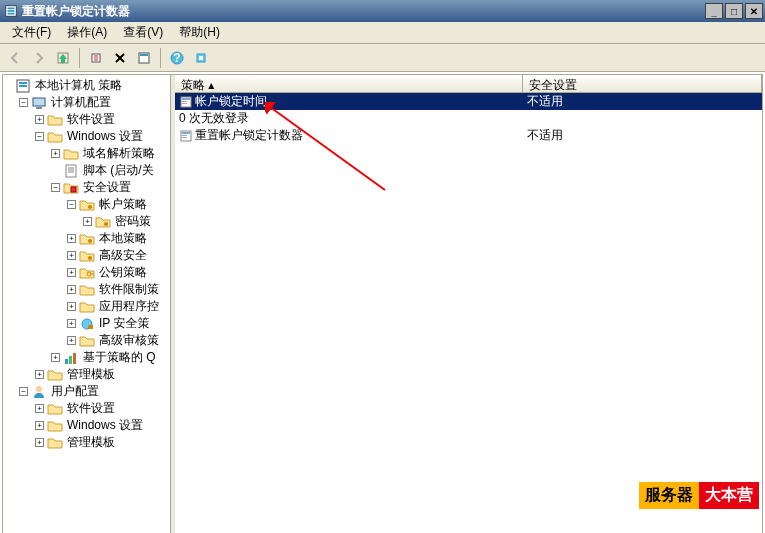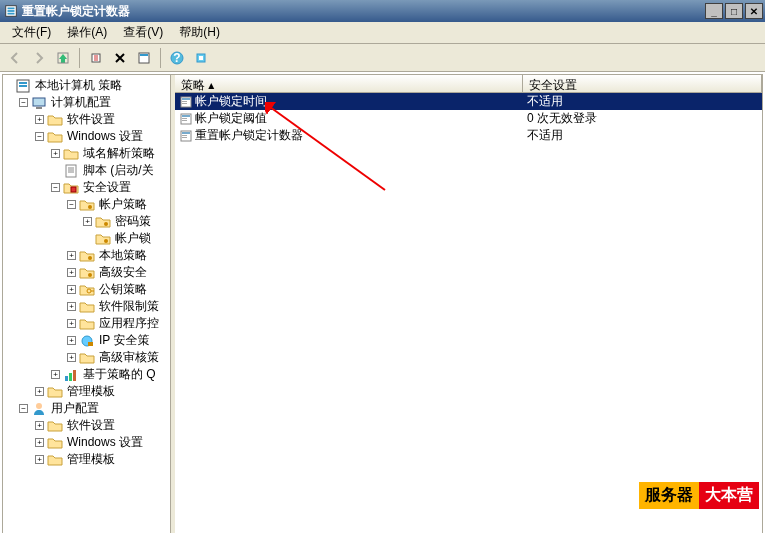--- a/index.html
+++ b/index.html
@@ -222,31 +222,20 @@
         <div class="treerow">
           <span class="ind" style="width: 80px;"></span>
           <span class="toggle">+</span>
           <span class="ticon">
             <svg width="16" height="16" viewBox="0 0 16 16">
               <path d="M1 4h5l2 2h7v7H1z" fill="#ffe49c" stroke="#c9a13b"></path>
               <circle cx="11" cy="10" r="2" fill="#c80"></circle>
             </svg>
           </span>
           <span class="tlabel">密码策</span>
-        </div>
-        <div class="treerow">
-          <span class="ind" style="width: 80px;"></span>
-          <span class="toggle empty"></span>
-          <span class="ticon">
-            <svg width="16" height="16" viewBox="0 0 16 16">
-              <path d="M1 4h5l2 2h7v7H1z" fill="#ffe49c" stroke="#c9a13b"></path>
-              <circle cx="11" cy="10" r="2" fill="#c80"></circle>
-            </svg>
-          </span>
-          <span class="tlabel">帐户锁</span>
         </div>
         <div class="treerow">
           <span class="ind" style="width: 64px;"></span>
           <span class="toggle">+</span>
           <span class="ticon">
             <svg width="16" height="16" viewBox="0 0 16 16">
               <path d="M1 4h5l2 2h7v7H1z" fill="#ffe49c" stroke="#c9a13b"></path>
               <circle cx="11" cy="10" r="2" fill="#c80"></circle>
             </svg>
           </span>
@@ -403,31 +392,20 @@
                 <rect x="3" y="3" width="8" height="2" fill="#7ac"></rect>
                 <rect x="3" y="6" width="5" height="1" fill="#aaa"></rect>
                 <rect x="3" y="8" width="5" height="1" fill="#aaa"></rect>
               </svg>
             </span>
             <span>帐户锁定时间</span>
           </div>
           <div class="lcell">不适用</div>
         </div>
         <div class="listrow">
-          <div class="lcell">
-            <span class="licon">
-              <svg width="14" height="14" viewBox="0 0 14 14">
-                <rect x="2" y="2" width="10" height="10" fill="#fff" stroke="#888"></rect>
-                <rect x="3" y="3" width="8" height="2" fill="#7ac"></rect>
-                <rect x="3" y="6" width="5" height="1" fill="#aaa"></rect>
-                <rect x="3" y="8" width="5" height="1" fill="#aaa"></rect>
-              </svg>
-            </span>
-            <span>帐户锁定阈值</span>
-          </div>
           <div class="lcell">0 次无效登录</div>
         </div>
         <div class="listrow">
           <div class="lcell">
             <span class="licon">
               <svg width="14" height="14" viewBox="0 0 14 14">
                 <rect x="2" y="2" width="10" height="10" fill="#fff" stroke="#888"></rect>
                 <rect x="3" y="3" width="8" height="2" fill="#7ac"></rect>
                 <rect x="3" y="6" width="5" height="1" fill="#aaa"></rect>
                 <rect x="3" y="8" width="5" height="1" fill="#aaa"></rect>

